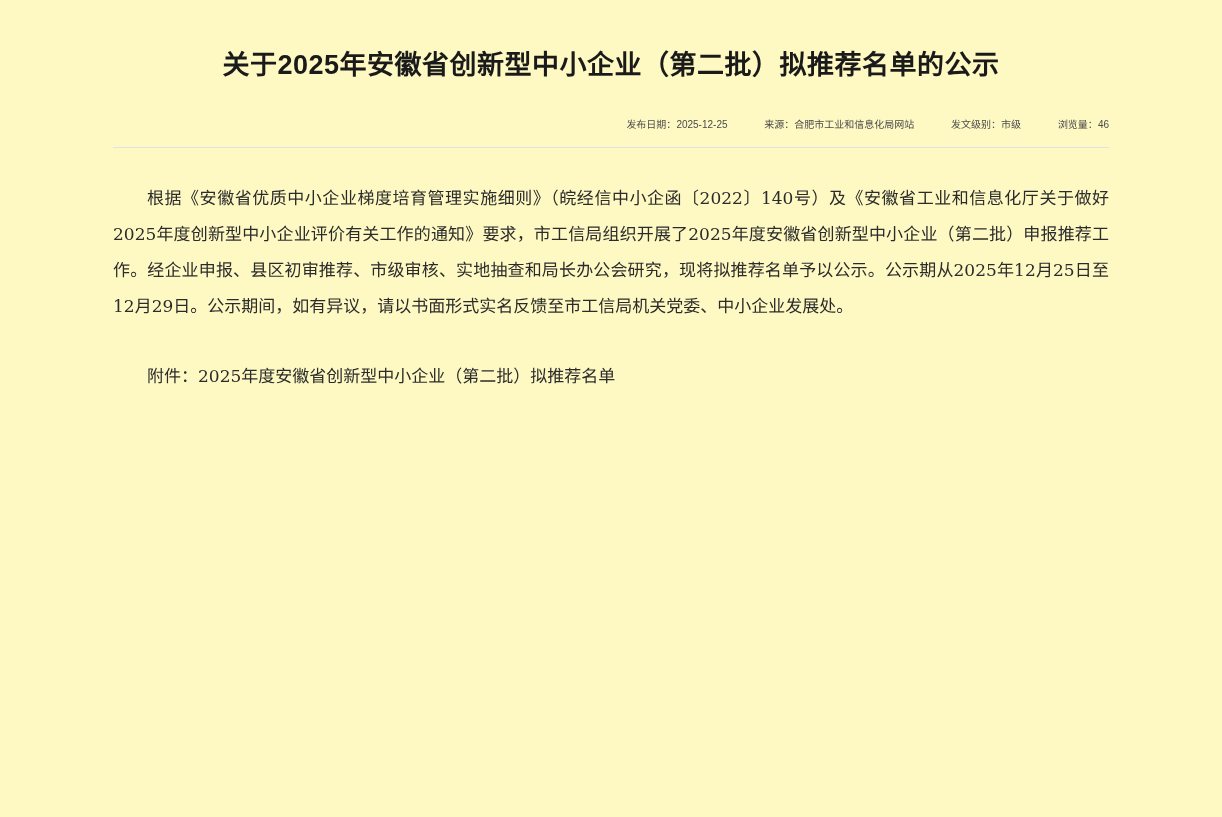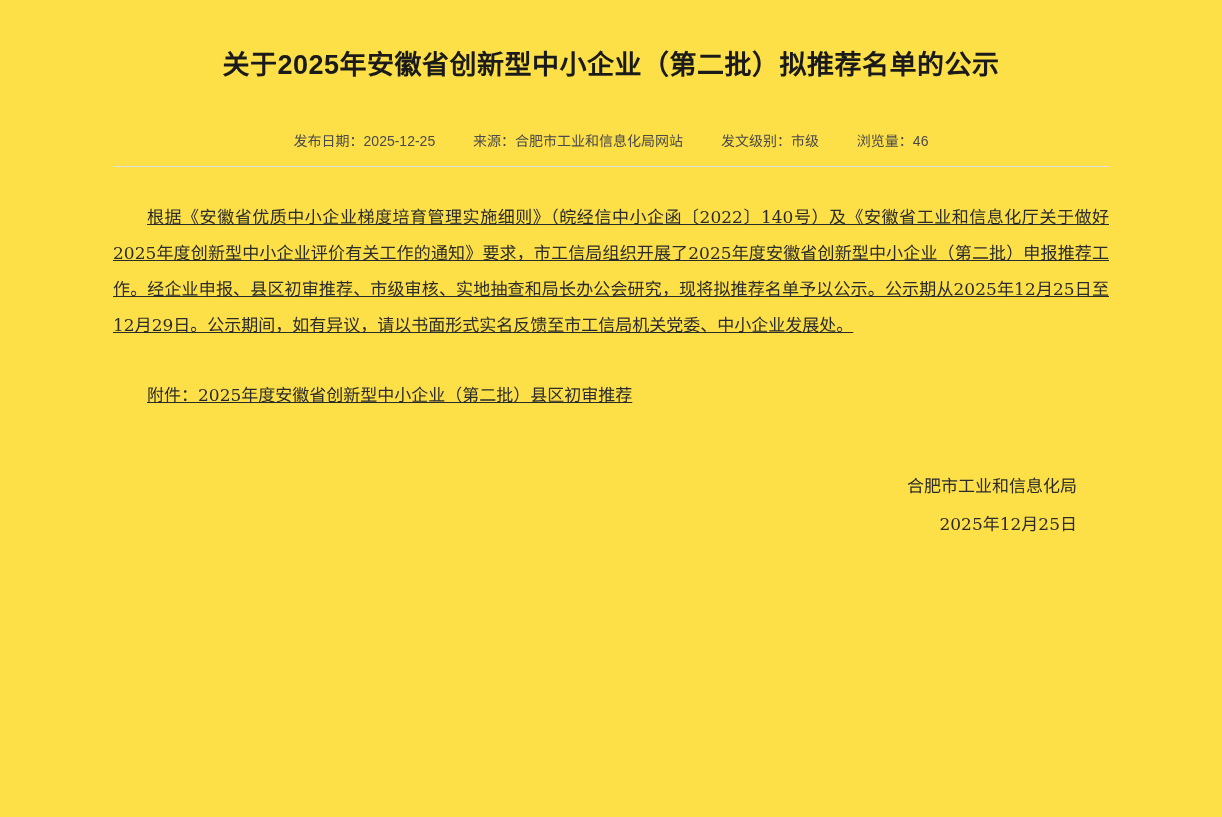--- a/index.html
+++ b/index.html
@@ -12,63 +12,62 @@
     height: 817px;
     font-family: "Liberation Sans", "DejaVu Sans", sans-serif;
     color: #222222;
     overflow: hidden;
   }
   .page {
     position: relative;
     width: 1222px;
     height: 817px;
     box-sizing: border-box;
-    background: #fde047;
+    background: #fef9c3;
   }
   .article {
     position: absolute;
     left: 113px;
     top: 0;
     width: 996px;
   }
   .doc-title {
     margin: 0;
     padding-top: 44px;
     font-size: 27px;
     line-height: 42px;
     font-weight: bold;
     text-align: center;
     color: #1a1a1a;
     letter-spacing: 0.5px;
     font-family: "Liberation Sans", "DejaVu Sans", sans-serif;
   }
   .meta-bar {
-    margin-top: 44px;
-    font-size: 14px;
+    margin-top: 30px;
+    font-size: 10px;
     color: #4a4a4a;
-    text-align: center;
+    text-align: right;
     padding-bottom: 16px;
     border-bottom: 1px solid #e2e2e2;
     white-space: nowrap;
   }
   .meta-item {
     display: inline-block;
     margin-right: 34px;
   }
   .meta-item:last-child { margin-right: 0; }
   .meta-label { color: #4a4a4a; }
   .meta-value { color: #4a4a4a; }
 
   .body-content {
     margin-top: 32px;
     font-family: "DejaVu Serif", "Liberation Serif", serif;
     font-size: 17px;
     color: #2b2b2b;
     line-height: 36px;
-    text-decoration: underline;
   }
   .para {
     margin: 0 0 2px 0;
     text-align: justify;
     text-justify: inter-ideograph;
     text-indent: 2em;
   }
   .para.tight {
     margin-bottom: 0;
   }
@@ -114,22 +113,18 @@
       <span class="meta-item">
         <span class="meta-label">浏览量：</span><span class="meta-value">46</span>
       </span>
     </div>
 
     <div class="body-content">
       <p class="para tight">根据《安徽省优质中小企业梯度培育管理实施细则》（皖经信中小企函〔2022〕140号）及《安徽省工业和信息化厅关于做好2025年度创新型中小企业评价有关工作的通知》要求，市工信局组织开展了2025年度安徽省创新型中小企业（第二批）申报推荐工作。经企业申报、县区初审推荐、市级审核、实地抽查和局长办公会研究，现将拟推荐名单予以公示。公示期从2025年12月25日至12月29日。公示期间，如有异议，请以书面形式实名反馈至市工信局机关党委、中小企业发展处。</p>
 
 
 
-      <p class="attachment-line">附件：2025年度安徽省创新型中小企业（第二批）县区初审推荐</p>
+      <p class="attachment-line">附件：2025年度安徽省创新型中小企业（第二批）拟推荐名单</p>
     </div>
 
-    <div class="signature">
-      <span class="sig-line">合肥市工业和信息化局</span>
-      <span class="sig-line">2025年12月25日</span>
-    </div>
 
   </article>
 </div>
 
 </body></html>

